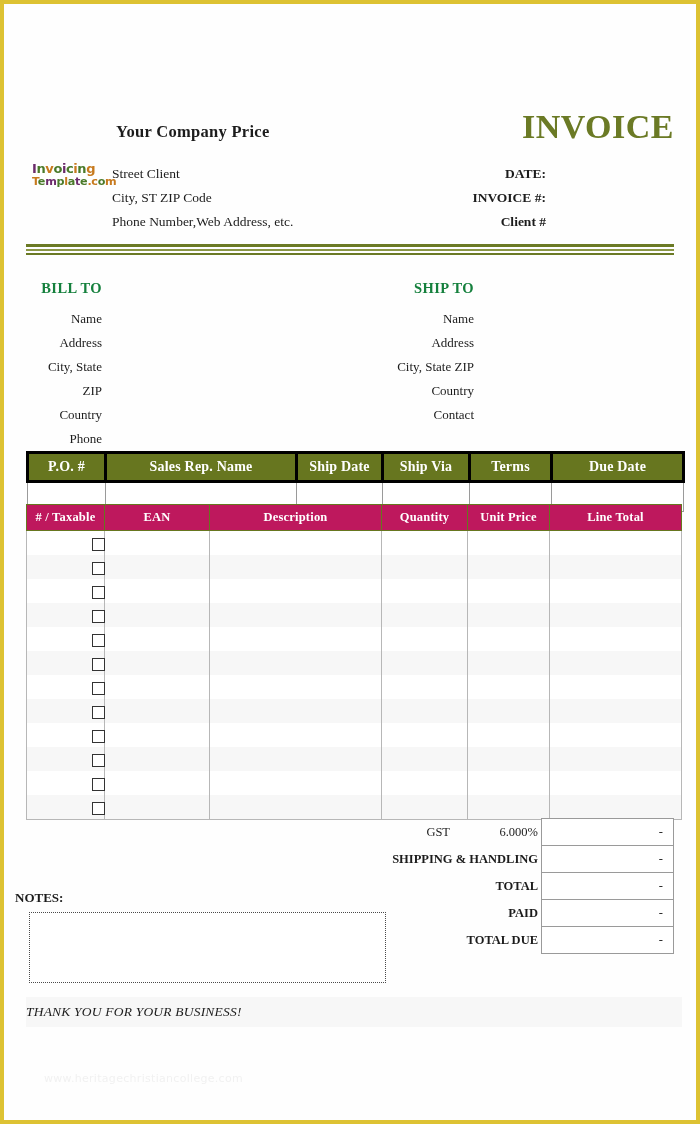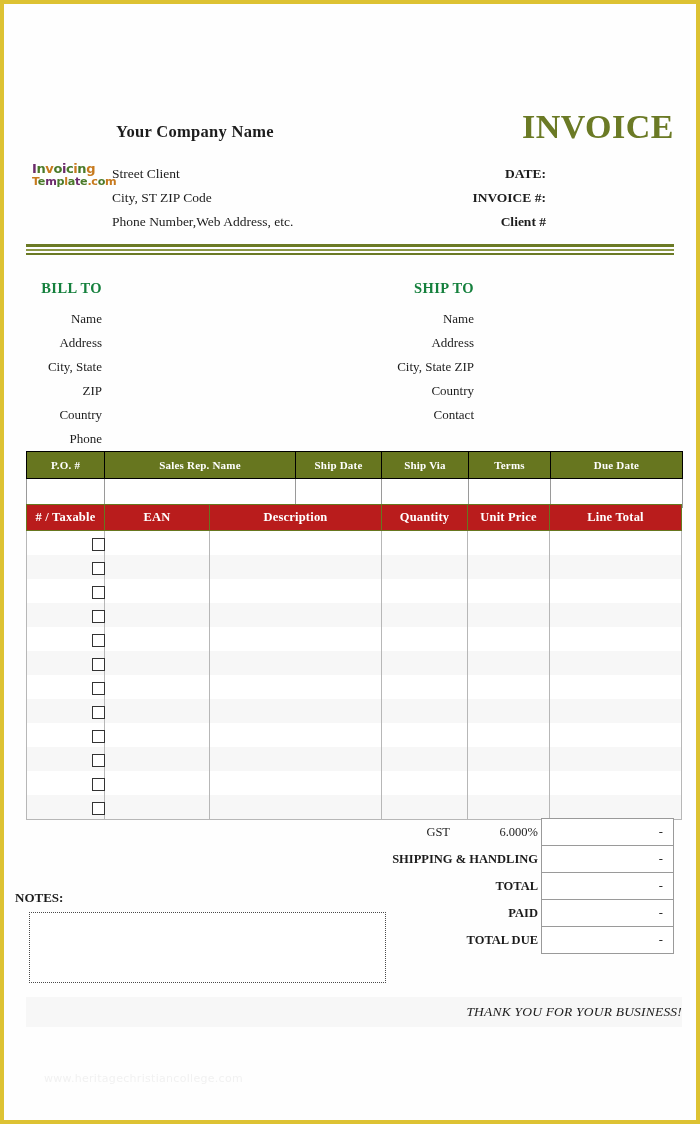--- a/index.html
+++ b/index.html
@@ -145,40 +145,40 @@
   }
   .order-table {
     position: absolute;
     left: 22px;
     top: 447px;
     width: 656px;
   }
   .order-table th {
     background: #67761f;
     color: #ffffff;
-    font-size: 11px;
+    font-size: 14px;
     font-weight: bold;
     height: 24px;
-    border: 1px solid #000000;
+    border: 3px solid #000000;
     letter-spacing: .2px;
   }
   .order-table td {
     height: 26px;
     border: 1px solid #9a9a9a;
     background: #ffffff;
   }
 
   .items-table {
     position: absolute;
     left: 22px;
     top: 500px;
     width: 656px;
   }
   .items-table th {
-    background: #b91c1c;
+    background: #be185d;
     color: #ffffff;
     font-size: 12.5px;
     font-weight: bold;
     height: 23px;
     border: 1px solid #67761f;
     letter-spacing: .2px;
   }
   .items-table td {
     height: 24px;
     border-left: 1px solid #b7b7b7;
@@ -271,21 +271,21 @@
   }
 
   
   .thanks {
     position: absolute;
     left: 22px;
     top: 993px;
     width: 656px;
     height: 30px;
     line-height: 30px;
-    text-align: right;
+    text-align: left;
     font-size: 13.5px;
     font-style: italic;
     background: #f7f7f7;
     color: #1c1c1c;
     letter-spacing: .2px;
   }
   .watermark {
     position: absolute;
     left: 40px;
     top: 1068px;
@@ -295,21 +295,21 @@
     letter-spacing: .3px;
   }
 </style>
 </head>
 <body>
 
 <div class="page">
   <div class="inner">
 
     <div class="header">
-      <div class="company-name">Your Company Name</div>
+      <div class="company-name">Your Company Price</div>
 
       <div class="logo">
         <div class="l1"><span style="color: rgb(107, 42, 107);">I</span><span style="color: rgb(74, 122, 42);">n</span><span style="color: rgb(199, 122, 30);">v</span><span style="color: rgb(74, 122, 42);">o</span><span style="color: rgb(107, 42, 107);">i</span><span style="color: rgb(74, 122, 42);">c</span><span style="color: rgb(199, 122, 30);">i</span><span style="color: rgb(74, 122, 42);">n</span><span style="color: rgb(199, 122, 30);">g</span></div>
         <div class="l2"><span style="color: rgb(199, 122, 30);">T</span><span style="color: rgb(74, 122, 42);">e</span><span style="color: rgb(107, 42, 107);">m</span><span style="color: rgb(74, 122, 42);">p</span><span style="color: rgb(199, 122, 30);">l</span><span style="color: rgb(74, 122, 42);">a</span><span style="color: rgb(107, 42, 107);">t</span><span style="color: rgb(74, 122, 42);">e</span><span style="color: rgb(199, 122, 30);">.</span><span style="color: rgb(199, 122, 30);">c</span><span style="color: rgb(74, 122, 42);">o</span><span style="color: rgb(199, 122, 30);">m</span></div>
       </div>
 
       <div class="addr-block">
         <div>Street Client</div>
         <div>City, ST  ZIP Code</div>
         <div>Phone Number,Web Address, etc.</div>

